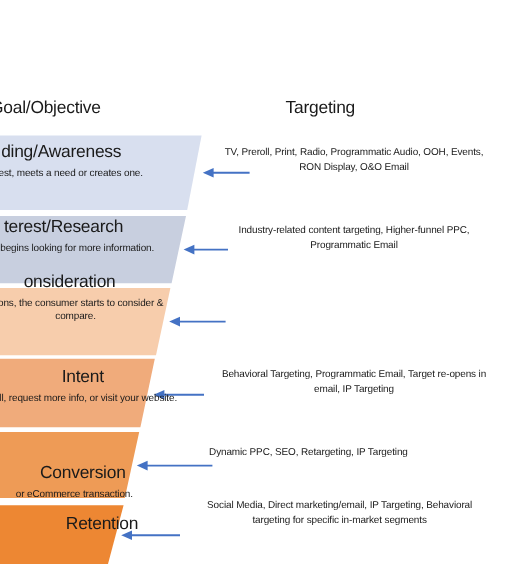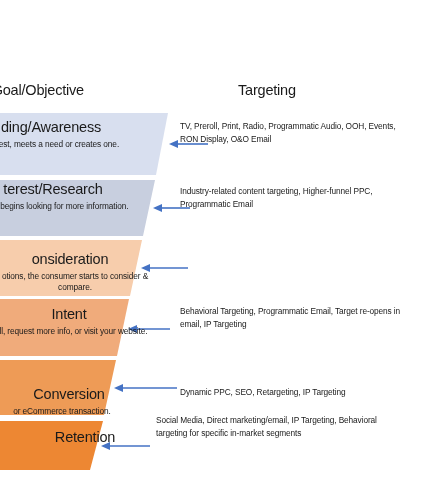--- a/index.html
+++ b/index.html
@@ -69,21 +69,21 @@
     font-size: 8.3px;
     color: #1a1a1a;
     line-height: 1.35;
     margin-top: 3px;
     letter-spacing: -0.1px;
   }
 
   
   #stage-text-0 { top: 120px; }
   #stage-text-1 { top: 182px; }
-  #stage-text-2 { top: 252px; padding-left: 12px; }
+  #stage-text-2 { top: 228px; }
   #stage-text-3 { top: 307px; }
   #stage-text-4 { top: 363px; margin-top: 24px; }
   #stage-text-5 { top: 430px; margin-left: 16px; }
 
   #stage-text-0 .stage-title { margin-left: -50px; }
   #stage-text-1 .stage-title { margin-left: -46px; }
   #stage-text-2 .stage-title { margin-left: -36px; }
   #stage-text-3 .stage-title { margin-left: -14px; }
   #stage-text-4 .stage-title { margin-left: -14px; }
   #stage-text-5 .stage-title { margin-left: -14px; }
@@ -93,29 +93,29 @@
   #stage-text-2 .stage-desc { margin-left: -26px; }
   #stage-text-3 .stage-desc { margin-left: -18px; }
   #stage-text-4 .stage-desc { margin-left: -28px; }
 
   
   .platform-text {
     position: absolute;
     font-size: 8.3px;
     color: #1a1a1a;
     line-height: 1.55;
-    text-align: left;
+    text-align: center;
     letter-spacing: -0.1px;
     width: 230px;
   }
   #platform-text-0 { left: 180px; top: 120px; }
   #platform-text-1 { left: 180px; top: 185px; }
   #platform-text-2 { left: 180px; top: 250px; }
   #platform-text-3 { left: 180px; top: 305px; }
-  #platform-text-4 { left: 180px; top: 370px; width: 186px; margin-top: 16px; }
+  #platform-text-4 { left: 164px; top: 370px; width: 186px; }
   #platform-text-5 { left: 156px; top: 414px; width: 254px; }
 </style>
 </head>
 <body>
 
 <div id="funnel-diagram">
 
   <div class="col-header" id="goal-header">t Goal/Objective</div>
   <div class="col-header" id="platform-header">Targeting</div>
 

